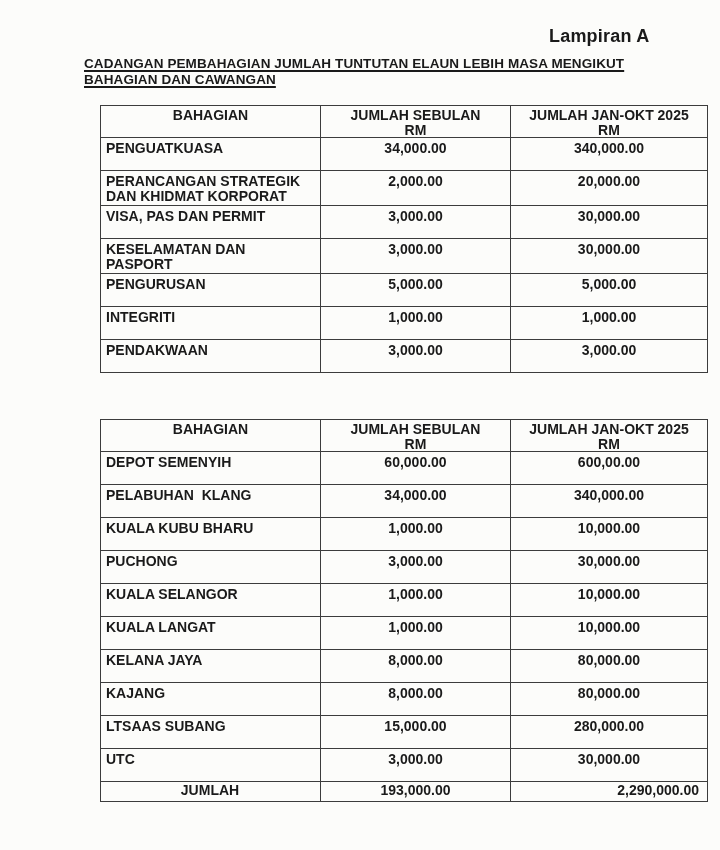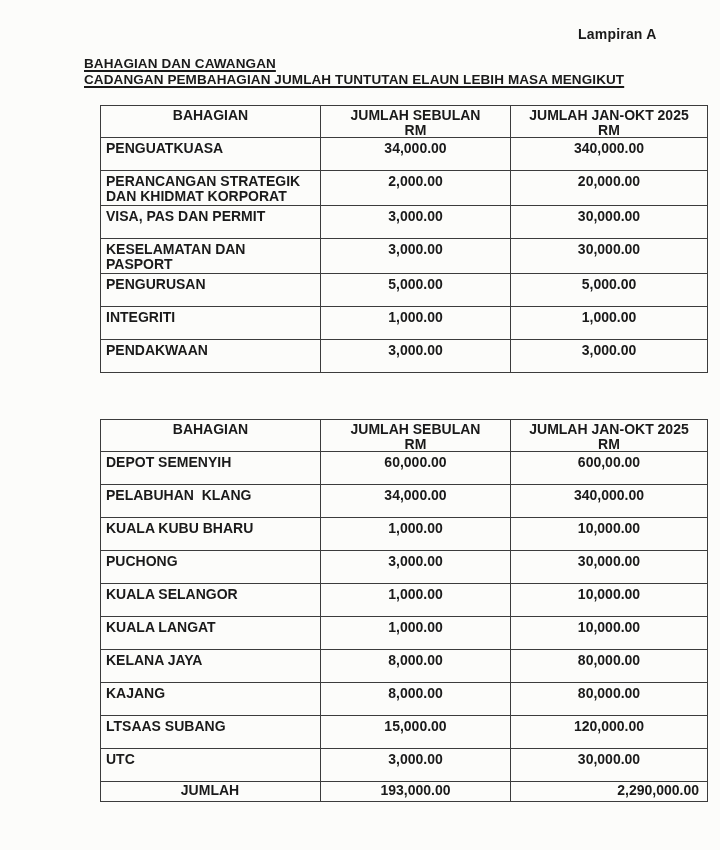--- a/index.html
+++ b/index.html
@@ -13,23 +13,22 @@
     position: relative;
     width: 720px; height: 850px;
     background: #fcfcfa;
     color: #1a1a1a;
     font-weight: 700;
     overflow: hidden;
   }
   .annotation {
     position: absolute;
     top: 26px; left: 549px;
-    font-size: 14px;
+    font-size: 18px;
     letter-spacing: 0.2px;
-    margin-left: 29px;
   }
   .doc-title {
     position: absolute;
     top: 56px; left: 84px;
     font-size: 13.5px;
     line-height: 16px;
     letter-spacing: 0.1px;
   }
   .doc-title .line {
     text-decoration: underline;
@@ -76,22 +75,22 @@
   tr.total-row td.num-right { text-align: right; padding-right: 8px; }
 </style>
 </head>
 <body>
 
 <div class="page">
 
   <div class="annotation">Lampiran A</div>
 
   <div class="doc-title">
+    <div class="line">CADANGAN PEMBAHAGIAN JUMLAH TUNTUTAN ELAUN LEBIH MASA MENGIKUT</div>
     <div class="line">BAHAGIAN DAN CAWANGAN</div>
-    <div class="line">CADANGAN PEMBAHAGIAN JUMLAH TUNTUTAN ELAUN LEBIH MASA MENGIKUT</div>
   </div>
 
   <table class="doc-table" id="table-bahagian">
     <colgroup>
         <col style="width:220px">
         <col style="width:190px">
         <col style="width:197px">
       </colgroup>
     <thead>
       <tr>
@@ -195,21 +194,21 @@
         <td class="num">80,000.00</td>
       </tr>
       <tr class="body-row">
         <td class="label">KAJANG</td>
         <td class="num">8,000.00</td>
         <td class="num">80,000.00</td>
       </tr>
       <tr class="body-row">
         <td class="label">LTSAAS SUBANG</td>
         <td class="num">15,000.00</td>
-        <td class="num">120,000.00</td>
+        <td class="num">280,000.00</td>
       </tr>
       <tr class="body-row">
         <td class="label">UTC</td>
         <td class="num">3,000.00</td>
         <td class="num">30,000.00</td>
       </tr>
       <tr class="total-row">
         <td class="label">JUMLAH</td>
         <td class="num">193,000.00</td>
         <td class="num-right">2,290,000.00</td>

